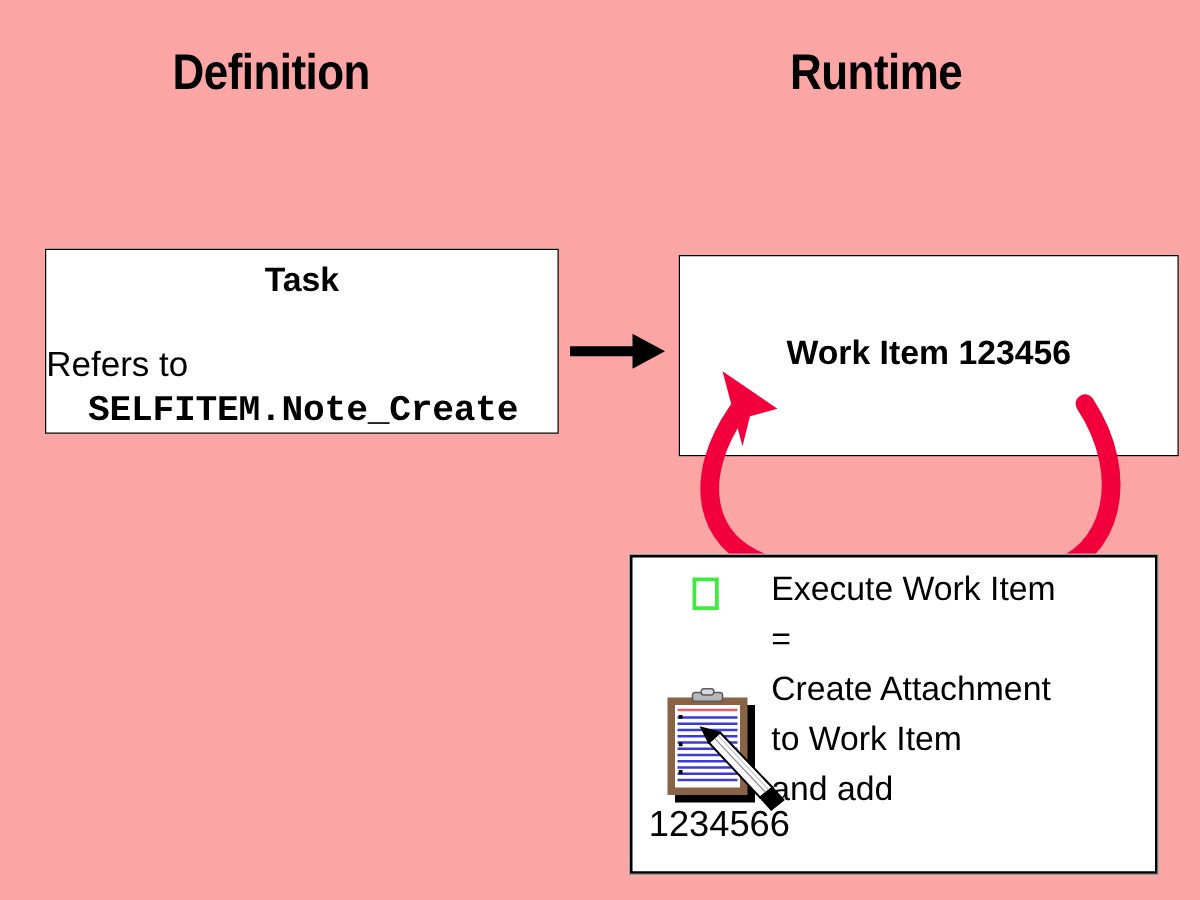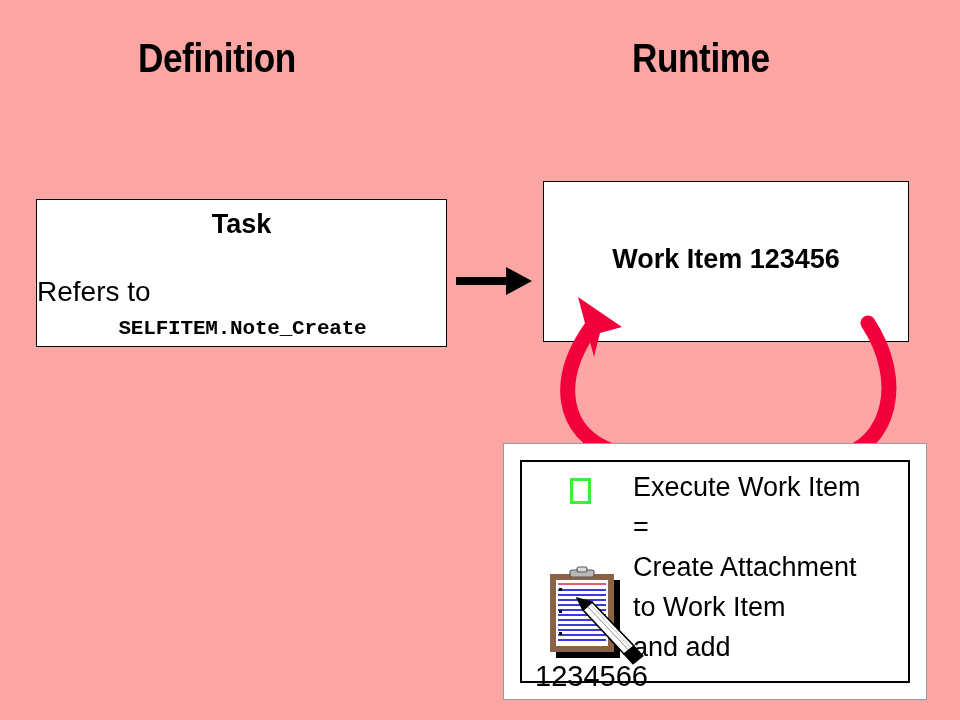--- a/index.html
+++ b/index.html
@@ -68,33 +68,33 @@
     line-height: 32px;
     white-space: nowrap;
   }
   #task-expression {
     position: absolute;
     left: -3px;
     top: 113px;
     width: 417px;
     text-align: center;
     font-family: "Liberation Mono", "DejaVu Sans Mono", monospace;
-    font-size: 21px;
+    font-size: 29px;
     font-weight: bold;
     line-height: 31px;
     letter-spacing: -0.2px;
     white-space: nowrap;
   }
 
   
   #workitem-box {
     position: absolute;
     left: 543px;
-    top: 181px;
-    width: 366px;
+    top: 204px;
+    width: 400px;
     height: 161px;
     border: 1.5px solid #000000;
     box-sizing: border-box;
     background: #ffffff;
   }
   #workitem-label {
     position: absolute;
     left: 0;
     top: 62px;
     width: 100%;
@@ -127,21 +127,21 @@
   
   #action-box {
     position: absolute;
     left: 503px;
     top: 443px;
     width: 424px;
     height: 257px;
     box-sizing: border-box;
     background: #ffffff;
     border: 1px solid #9a9a9a;
-    padding: 16px;
+    padding: 0;
   }
   #action-box-inner {
     position: relative;
     width: 100%;
     height: 100%;
     box-sizing: border-box;
     border: 2px solid #000000;
     background: #ffffff;
   }
 

